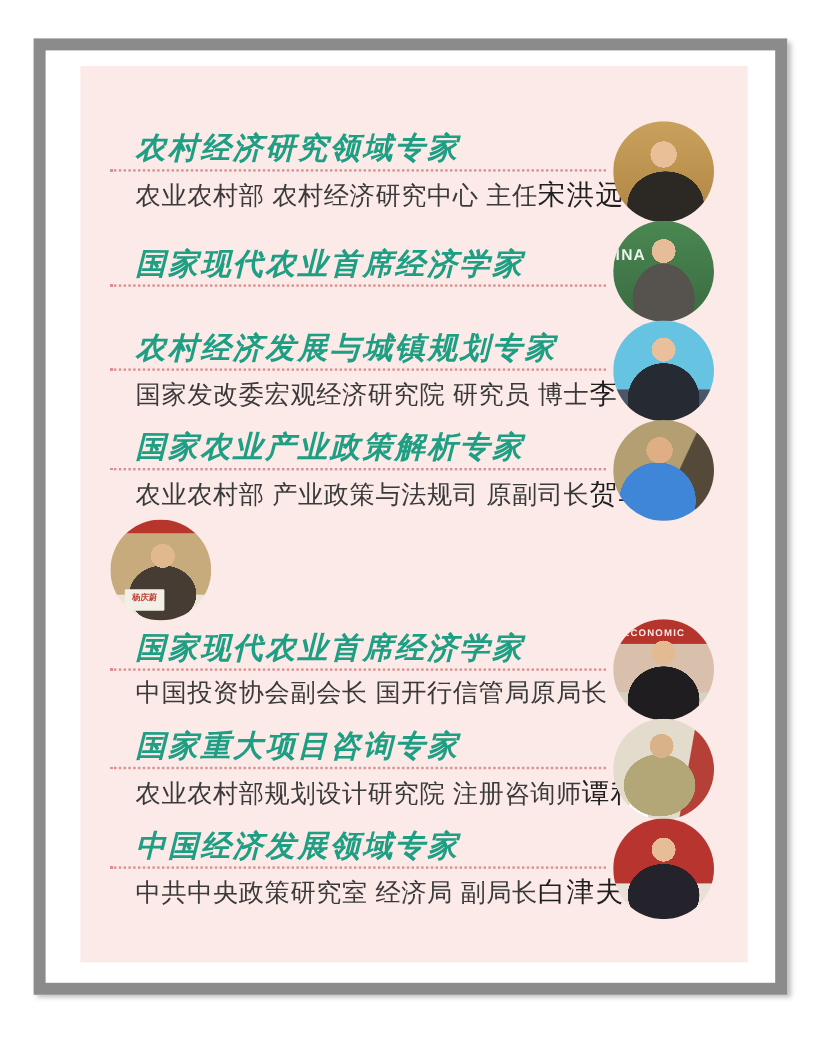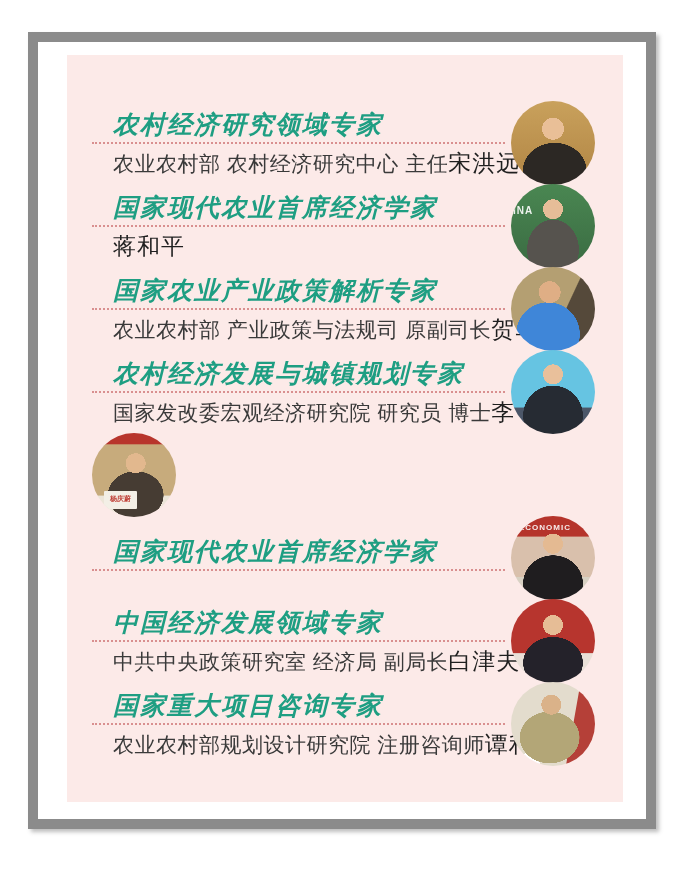--- a/index.html
+++ b/index.html
@@ -94,21 +94,21 @@
   }
   
   .photo-1 { background:
     radial-gradient(circle 11px at 50% 33%, #e9bf97 99%, rgba(0,0,0,0) 100%),
     radial-gradient(ellipse 32px 28px at 52% 83%, #2c2824 99%, rgba(0,0,0,0) 100%),
     linear-gradient(180deg, #c9a15c 0%, #b08443 100%); }
   .photo-2 { background:
     radial-gradient(circle 10px at 50% 30%, #e6bd98 99%, rgba(0,0,0,0) 100%),
     radial-gradient(ellipse 26px 30px at 50% 78%, #56534e 99%, rgba(0,0,0,0) 100%),
     linear-gradient(180deg, #4a8752 0%, #3a6b42 100%); }
-  .photo-2 .overlay { top: 21px; left: 2px; font-size: 10px; letter-spacing: 1px; }
+  .photo-2 .overlay { top: 21px; left: 2px; font-size: 13px; letter-spacing: 1px; }
   .photo-3 { background:
     radial-gradient(circle 11px at 46% 30%, #dfae85 99%, rgba(0,0,0,0) 100%),
     radial-gradient(ellipse 32px 32px at 44% 80%, #3f86d8 99%, rgba(0,0,0,0) 100%),
     linear-gradient(115deg, #b49f72 0% 60%, #55493a 61% 100%); }
   .photo-4 { background:
     radial-gradient(circle 10px at 50% 29%, #e9c09b 99%, rgba(0,0,0,0) 100%),
     radial-gradient(ellipse 30px 30px at 50% 78%, #262b33 99%, rgba(0,0,0,0) 100%),
     linear-gradient(180deg, #66c4e2 0% 68%, #4b5668 69% 100%); }
   .photo-5 { background:
     radial-gradient(circle 10px at 52% 36%, #e2b88e 99%, rgba(0,0,0,0) 100%),
@@ -158,102 +158,102 @@
           <span class="overlay"></span>
         </div>
       </div>
 
       <div class="entry">
         <div class="entry-left">
           <div class="title-line">
             <div class="entry-title">国家现代农业首席经济学家</div>
           </div>
           <div class="entry-sub">
-            <span class="name">蒋和平</span>
           </div>
         </div>
         <div class="photo photo-2" title="man in grey suit at podium, green backdrop">
           <span class="overlay">INA</span>
         </div>
       </div>
 
       <div class="entry">
         <div class="entry-left">
           <div class="title-line">
+            <div class="entry-title">农村经济发展与城镇规划专家</div>
+          </div>
+          <div class="entry-sub">
+            <span class="affiliation">国家发改委宏观经济研究院 研究员 博士</span>
+            <span class="name">李　强</span>
+          </div>
+        </div>
+        <div class="photo photo-4" title="man in dark suit holding microphone, sky-blue backdrop">
+          <span class="overlay"></span>
+        </div>
+      </div>
+
+      <div class="entry">
+        <div class="entry-left">
+          <div class="title-line">
             <div class="entry-title">国家农业产业政策解析专家</div>
           </div>
           <div class="entry-sub">
             <span class="affiliation">农业农村部 产业政策与法规司 原副司长</span>
             <span class="name">贺军伟</span>
           </div>
         </div>
         <div class="photo photo-3" title="man in bright blue jacket with hand to ear">
           <span class="overlay"></span>
         </div>
       </div>
 
       <div class="entry">
-        <div class="entry-left">
-          <div class="title-line">
-            <div class="entry-title">农村经济发展与城镇规划专家</div>
-          </div>
-          <div class="entry-sub">
-            <span class="affiliation">国家发改委宏观经济研究院 研究员 博士</span>
-            <span class="name">李　强</span>
-          </div>
-        </div>
-        <div class="photo photo-4" title="man in dark suit holding microphone, sky-blue backdrop">
-          <span class="overlay"></span>
-        </div>
-      </div>
-
-      <div class="entry">
         <div class="photo photo-5" title="older man seated at conference desk, red banner and tan curtain">
           <span class="overlay">杨庆蔚</span>
         </div>
       </div>
 
       <div class="entry">
         <div class="entry-left">
           <div class="title-line">
             <div class="entry-title">国家现代农业首席经济学家</div>
           </div>
           <div class="entry-sub">
+            <span class="affiliation">中国投资协会副会长 国开行信管局原局长</span>
           </div>
         </div>
         <div class="photo photo-6" title="man in dark suit at forum desk beneath red banner">
           <span class="overlay">ECONOMIC</span>
         </div>
       </div>
 
       <div class="entry">
         <div class="entry-left">
           <div class="title-line">
+            <div class="entry-title">国家重大项目咨询专家</div>
+          </div>
+          <div class="entry-sub">
+            <span class="affiliation">农业农村部规划设计研究院 注册咨询师</span>
+            <span class="name">谭利伟</span>
+          </div>
+        </div>
+        <div class="photo photo-7" title="man in khaki shirt writing at meeting table with cup">
+          <span class="overlay"></span>
+        </div>
+      </div>
+
+      <div class="entry">
+        <div class="entry-left">
+          <div class="title-line">
             <div class="entry-title">中国经济发展领域专家</div>
           </div>
           <div class="entry-sub">
             <span class="affiliation">中共中央政策研究室 经济局 副局长</span>
             <span class="name">白津夫</span>
           </div>
         </div>
         <div class="photo photo-8" title="man in dark suit with glasses, red backdrop">
-          <span class="overlay"></span>
-        </div>
-      </div>
-
-      <div class="entry">
-        <div class="entry-left">
-          <div class="title-line">
-            <div class="entry-title">国家重大项目咨询专家</div>
-          </div>
-          <div class="entry-sub">
-            <span class="affiliation">农业农村部规划设计研究院 注册咨询师</span>
-            <span class="name">谭利伟</span>
-          </div>
-        </div>
-        <div class="photo photo-7" title="man in khaki shirt writing at meeting table with cup">
           <span class="overlay"></span>
         </div>
       </div>
 
     </div>
   </div>
 </div>
 
 </body></html>

